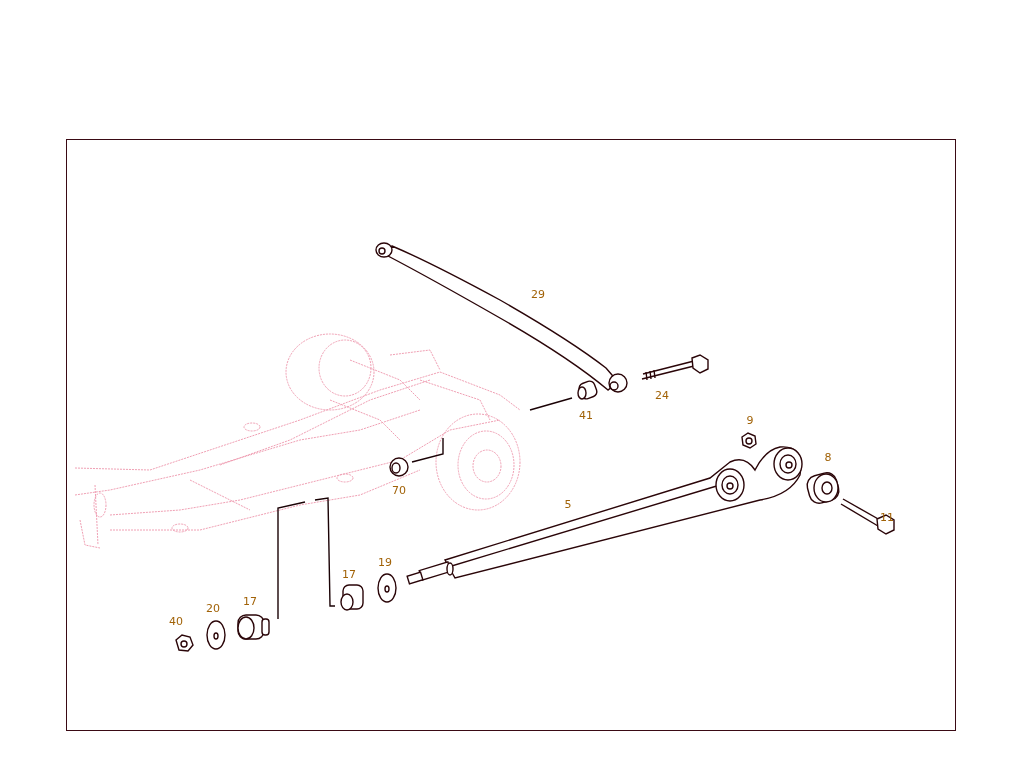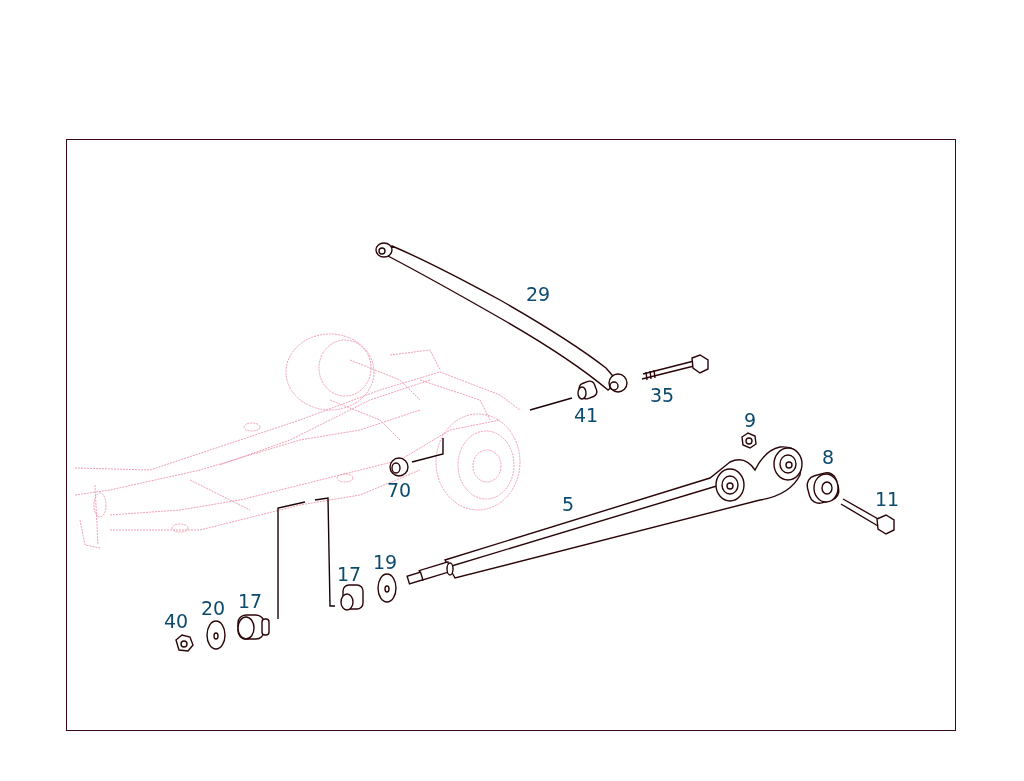--- a/index.html
+++ b/index.html
@@ -1,19 +1,19 @@
 <!DOCTYPE html>
 <html><head>
 <meta charset="utf-8">
 <style>
   html, body { margin:0; padding:0; background:#ffffff; }
   body { width:1024px; height:781px; position:relative; overflow:hidden; font-family:"Liberation Sans", sans-serif; }
   #frame { position:absolute; left:66px; top:139px; width:890px; height:592px; border:1.5px solid #3a0a14; box-sizing:border-box; }
   svg#diagram { position:absolute; left:0; top:0; }
-  .lbl { position:absolute; font-size:19px; color:#0c4a6e; font-family:"DejaVu Sans", sans-serif; line-height:1; transform:translate(-50%,-50%); white-space:nowrap; }
+  .lbl { position:absolute; font-size:11px; color:#a16207; font-family:"DejaVu Sans", sans-serif; line-height:1; transform:translate(-50%,-50%); white-space:nowrap; }
   .part { fill:none; stroke:#2a0508; stroke-width:1.4; }
   .partfill { fill:#ffffff; stroke:#2a0508; stroke-width:1.4; }
   .ghost { fill:none; stroke:#f0a0b4; stroke-width:1; stroke-dasharray:2 1; }
   .leader { fill:none; stroke:#1a0205; stroke-width:1.4; }
 </style>
 </head>
 <body>
 
 <div id="frame"></div>
 
@@ -131,23 +131,23 @@
 
   <g>
     <rect class="partfill" x="238" y="615" width="26" height="24" rx="8"></rect>
     <ellipse class="partfill" cx="246" cy="628" rx="8" ry="11"></ellipse>
     <rect class="partfill" x="262" y="619" width="7" height="16" rx="3"></rect>
   </g>
 </svg>
 
 <div class="lbl" style="left:538px;top:294px">29</div>
 <div class="lbl" style="left:586px;top:415px">41</div>
-<div class="lbl" style="left:662px;top:395px">35</div>
+<div class="lbl" style="left:662px;top:395px">24</div>
 <div class="lbl" style="left:750px;top:420px">9</div>
 <div class="lbl" style="left:828px;top:457px">8</div>
-<div class="lbl" style="left:887px;top:499px">11</div>
+<div class="lbl" style="left:887px;top:517px">11</div>
 <div class="lbl" style="left:568px;top:504px">5</div>
 <div class="lbl" style="left:399px;top:490px">70</div>
 <div class="lbl" style="left:349px;top:574px">17</div>
 <div class="lbl" style="left:385px;top:562px">19</div>
 <div class="lbl" style="left:176px;top:621px">40</div>
 <div class="lbl" style="left:213px;top:608px">20</div>
 <div class="lbl" style="left:250px;top:601px">17</div>
 
 </body></html>

